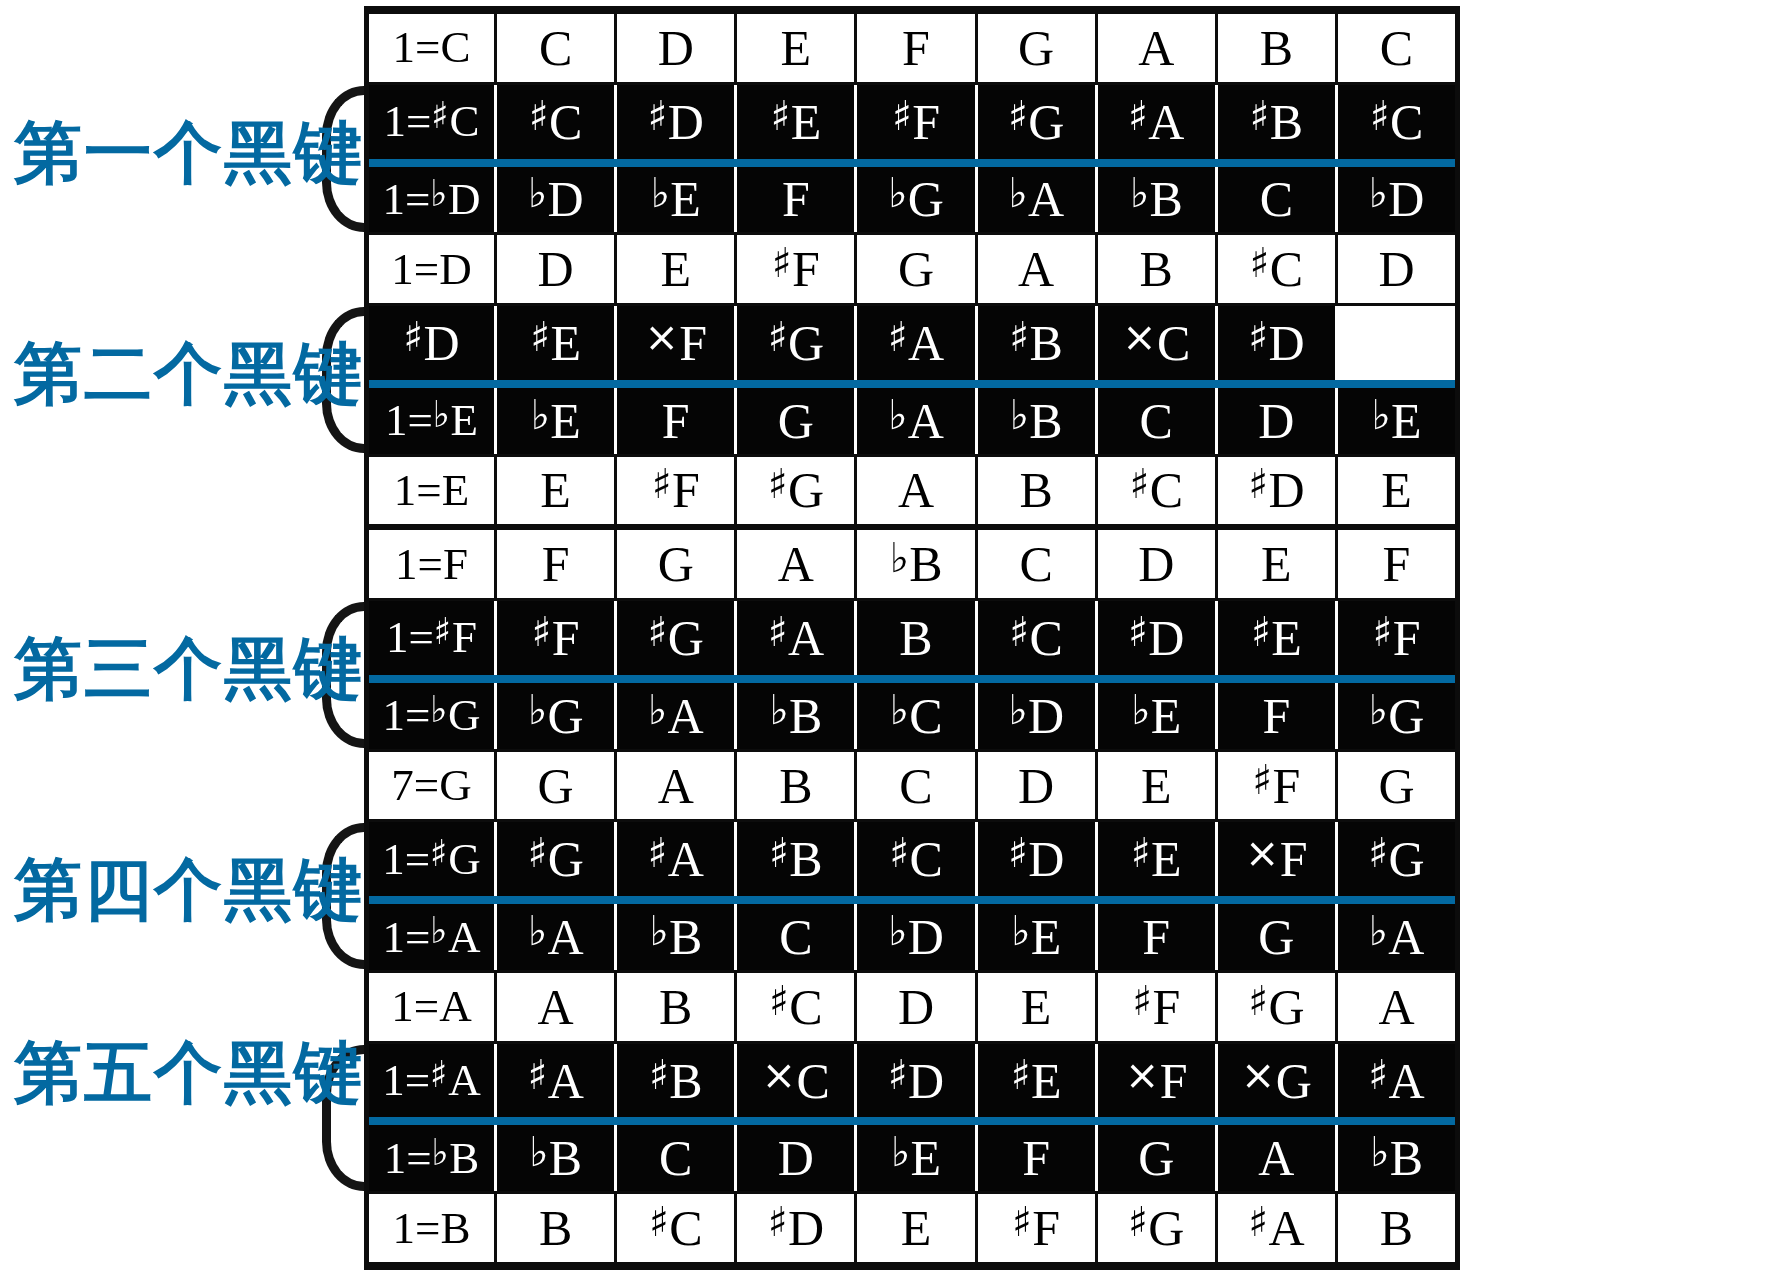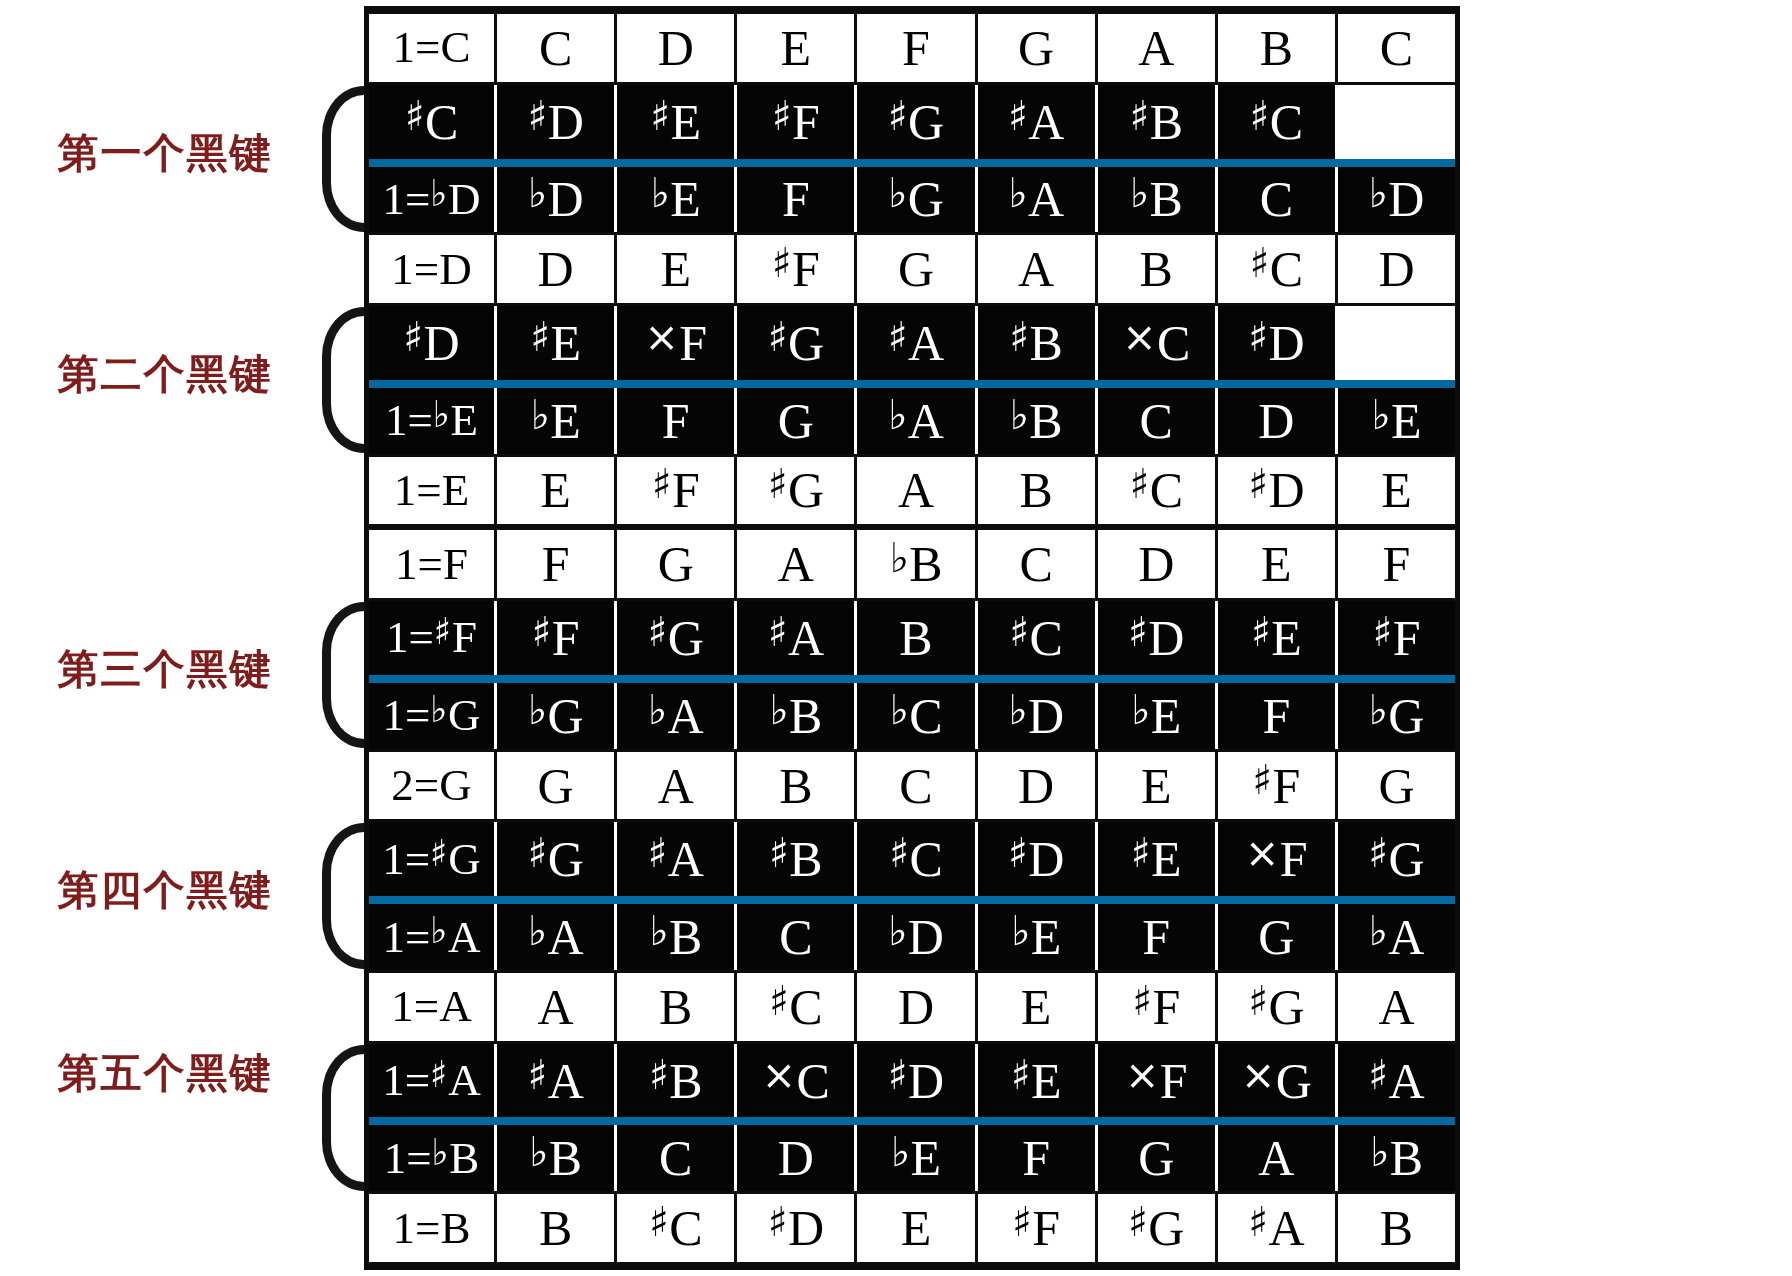--- a/index.html
+++ b/index.html
@@ -56,23 +56,23 @@
 
   
   .group-label {
     position: absolute;
     left: 14px;
     width: 302px;
     text-align: center;
     transform: translateY(-50%);
     font-family: Liberation Sans, sans-serif;
     font-weight: 900;
-    font-size: 41px;
+    font-size: 68px;
     letter-spacing: 2px;
-    color: #7f1d1d;
+    color: #0369a1;
     white-space: nowrap;
   }
   .group-brace {
     position: absolute;
     left: 322px;
     width: 42px;
     height: 146px;
     box-sizing: border-box;
     border: 9px solid #141414;
     border-right: none;
@@ -122,20 +122,23 @@
         </div>
         <div class="cell">
           <span class="note-text">B</span>
         </div>
         <div class="cell">
           <span class="note-text">C</span>
         </div>
       </div>
       <div class="trow brow">
         <div class="cell">
+          <span class="key-text">1=<span class="acc">♯</span>C</span>
+        </div>
+        <div class="cell">
           <span class="note-text"><span class="acc">♯</span>C</span>
         </div>
         <div class="cell">
           <span class="note-text"><span class="acc">♯</span>D</span>
         </div>
         <div class="cell">
           <span class="note-text"><span class="acc">♯</span>E</span>
         </div>
         <div class="cell">
           <span class="note-text"><span class="acc">♯</span>F</span>
@@ -377,21 +380,21 @@
         </div>
         <div class="cell">
           <span class="note-text">F</span>
         </div>
         <div class="cell">
           <span class="note-text"><span class="acc">♭</span>G</span>
         </div>
       </div>
       <div class="trow wrow">
         <div class="cell">
-          <span class="key-text">2=G</span>
+          <span class="key-text">7=G</span>
         </div>
         <div class="cell">
           <span class="note-text">G</span>
         </div>
         <div class="cell">
           <span class="note-text">A</span>
         </div>
         <div class="cell">
           <span class="note-text">B</span>
         </div>

